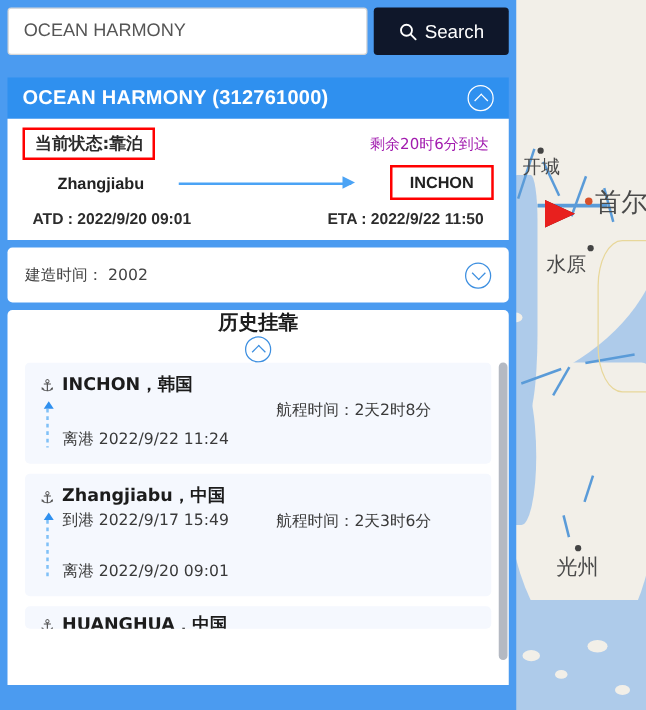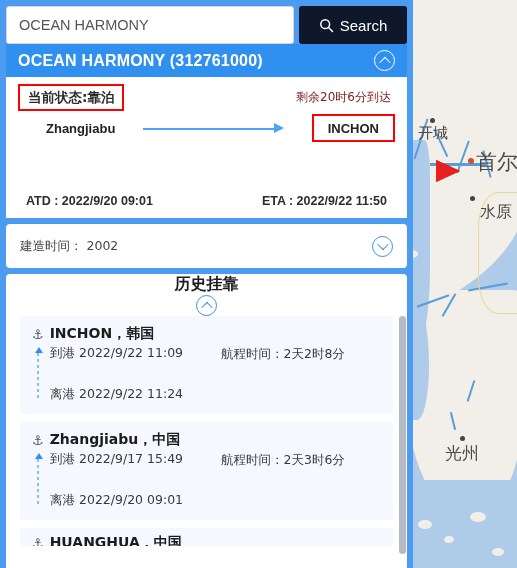--- a/index.html
+++ b/index.html
@@ -106,21 +106,21 @@
     box-sizing: border-box;
     padding: 6px 6px 0 6px;
     overflow: hidden;
   }
 
   
   .search-row {
     display: flex;
     align-items: center;
     height: 38px;
-    margin-bottom: 0;
+    margin-bottom: 18px;
   }
   .search-input {
     flex: 1;
     height: 38px;
     box-sizing: border-box;
     border: 1px solid #d6d6d6;
     background: #fff;
     border-radius: 3px;
     padding: 0 12px;
     font-size: 14.5px;
@@ -204,21 +204,21 @@
   }
   .cur-state {
     font-size: 13.5px;
     color: #2c2c2c;
     font-family: "DejaVu Sans", sans-serif;
     font-weight: bold;
     white-space: nowrap;
   }
   .remain {
     font-size: 12px;
-    color: #7f1d1d;
+    color: #a21caf;
     font-family: "DejaVu Sans", sans-serif;
     margin-right: 4px;
   }
   .status-row2 {
     display: flex;
     align-items: center;
     justify-content: space-between;
     margin-top: 5px;
     height: 28px;
   }
@@ -267,21 +267,20 @@
     align-items: center;
     justify-content: space-between;
     margin-top: 8px;
     padding: 0 8px;
   }
   .atd, .eta {
     font-size: 12.5px;
     font-weight: bold;
     color: #2c2c2c;
     white-space: nowrap;
-    margin-top: 44px;
   }
 
   
   .info-card {
     background: #fff;
     height: 44px;
     margin-top: 6px;
     border-radius: 4px;
     display: flex;
     align-items: center;
@@ -459,21 +458,21 @@
 
     <div class="border-line" style="left:478px;top:192px;width:64px;height:120px;"></div>
 
     <div class="city-dot" style="left:430px;top:118px;"></div>
     <div class="city-label" style="left:418px;top:124px;font-size:15px;">开城</div>
 
     <div class="city-dot capital" style="left:468px;top:158px;"></div>
     <div class="city-label" style="left:476px;top:148px;font-size:21px;">首尔</div>
 
     <div class="city-dot" style="left:470px;top:196px;"></div>
-    <div class="city-label" style="left:480px;top:202px;font-size:16px;">水原</div>
+    <div class="city-label" style="left:437px;top:202px;font-size:16px;">水原</div>
 
     <div class="city-dot" style="left:460px;top:436px;"></div>
     <div class="city-label" style="left:445px;top:442px;font-size:17px;">光州</div>
 
     <div class="vessel-marker" style="left:436px;top:160px;transform:rotate(180deg);"></div>
   </div>
 
   <div class="panel">
 
     <div class="search-row">
@@ -542,21 +541,20 @@
           <div class="entry-head">
             <span class="anchor-icon">⚓</span>
             <span class="entry-port">INCHON，韩国</span>
           </div>
           <div class="entry-body">
             <span class="timeline">
               <span class="arrowhead"></span>
               <span class="dotline"></span>
             </span>
             <span class="entry-times">
-              <div class="time-line arrive">到港 2022/9/22 11:09</div>
               <div class="time-line depart">离港 2022/9/22 11:24</div>
             </span>
             <span class="entry-dur">航程时间：2天2时8分</span>
           </div>
         </div>
 
         <div class="hist-entry">
           <div class="entry-head">
             <span class="anchor-icon">⚓</span>
             <span class="entry-port">Zhangjiabu，中国</span>

